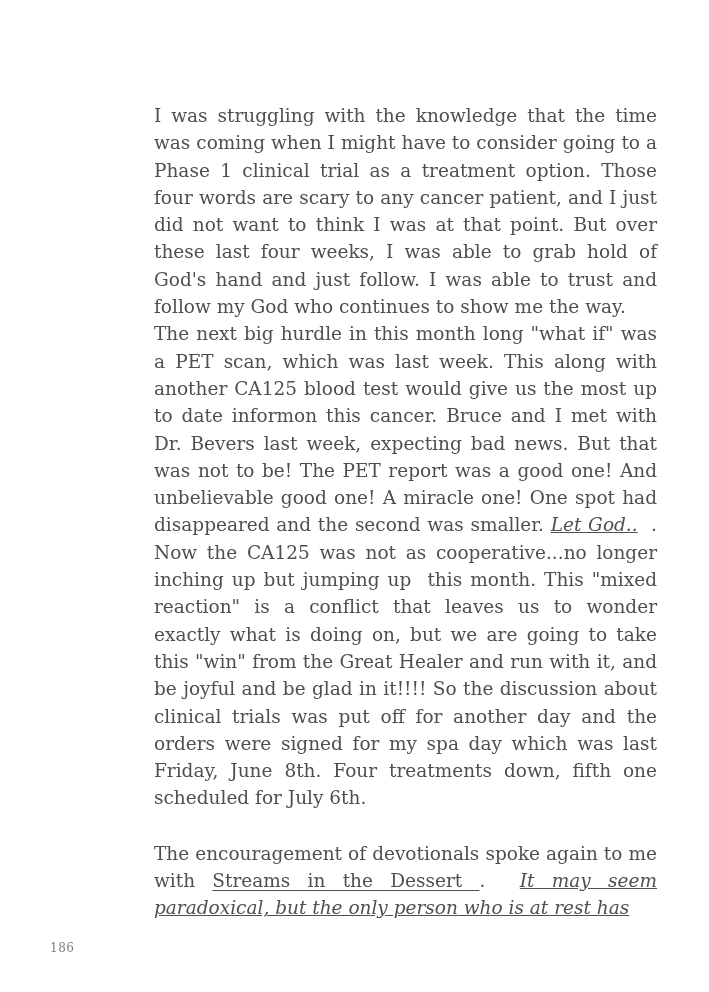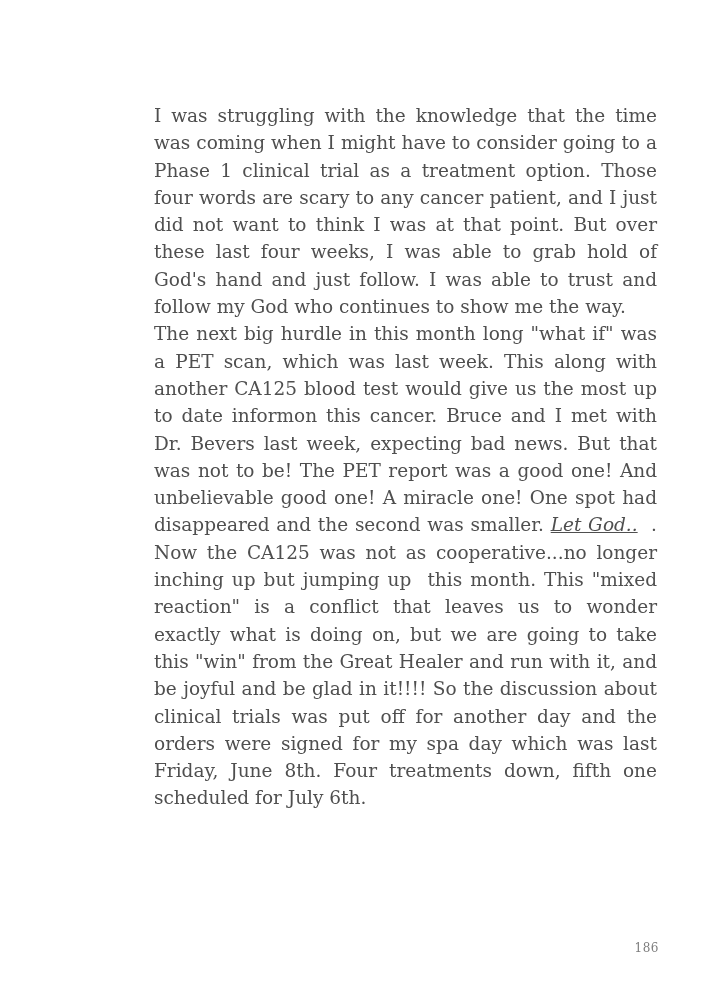--- a/index.html
+++ b/index.html
@@ -40,29 +40,30 @@
   .para.spaced {
     margin-top: 28px;
   }
   .seg-italic { font-style: italic; text-decoration: underline; }
   .seg-underline { text-decoration: underline; text-underline-offset: 3px; }
   .page-number {
     position: absolute;
     left: 0;
     top: 941px;
     width: 100%;
-    text-align: right;
+    text-align: left;
     font-family: "DejaVu Serif", serif;
     font-size: 12px;
     letter-spacing: 0.5px;
     color: var(--page_number, #7d7d7d);
   }
 </style>
 </head>
 <body>
 
 <div class="page">
   <div class="text-block">
     <p class="para"><span>I was struggling with the knowledge that the time was coming when I might have to consider going to a Phase 1 clinical trial as a treatment option. Those four words are scary to any cancer patient, and I just did not want to think I was at that point. But over these last four weeks, I was able to grab hold of God's hand and just follow. I was able to trust and follow my God who continues to show me the way.</span></p>
     <p class="para"><span>The next big hurdle in this month long "what if" was a PET scan, which was last week. This along with another CA125 blood test would give us the most up to date informon this cancer. Bruce and I met with Dr. Bevers last week, expecting bad news. But that was not to be! The PET report was a good one! And unbelievable good one! A miracle one! One spot had disappeared and the second was smaller. </span><span class="seg-italic">Let God..</span><span> &nbsp;. Now the CA125 was not as cooperative...no longer inching up but jumping up &nbsp;this month. This "mixed reaction" is a conflict that leaves us to wonder exactly what is doing on, but we are going to take this "win" from the Great Healer and run with it, and be joyful and be glad in it!!!! So the discussion about clinical trials was put off for another day and the orders were signed for my spa day which was last Friday, June 8th. Four treatments down, fifth one scheduled for July 6th.</span></p>
+    <p class="para spaced"><span>The encouragement of devotionals spoke again to me with </span><span class="seg-underline">Streams in the Dessert </span><span>.&nbsp; </span><span class="seg-italic">It may seem paradoxical, but the only person who is at rest has</span></p>
   </div>
   <div class="page-number">186</div>
 </div>
 
 </body></html>

